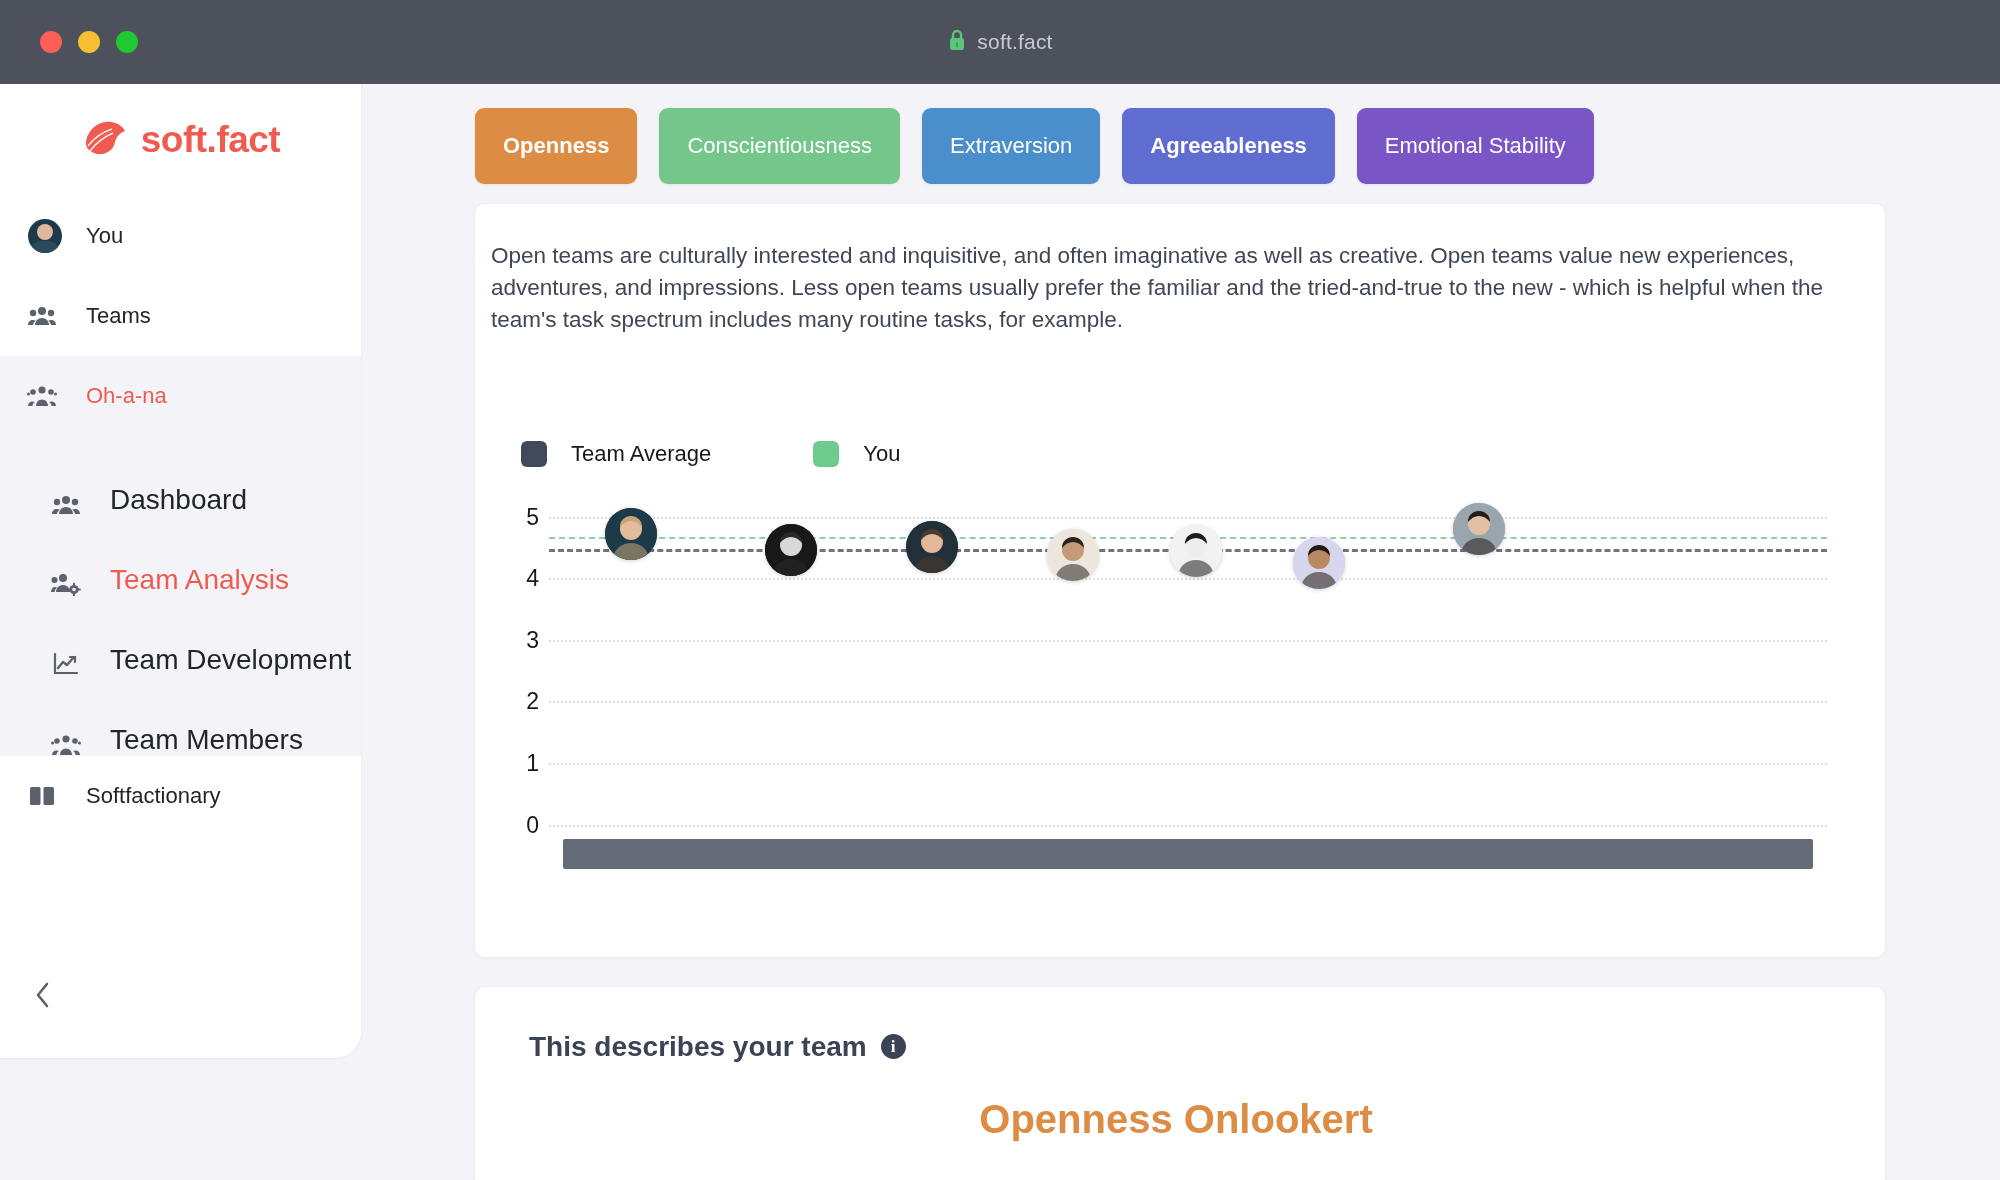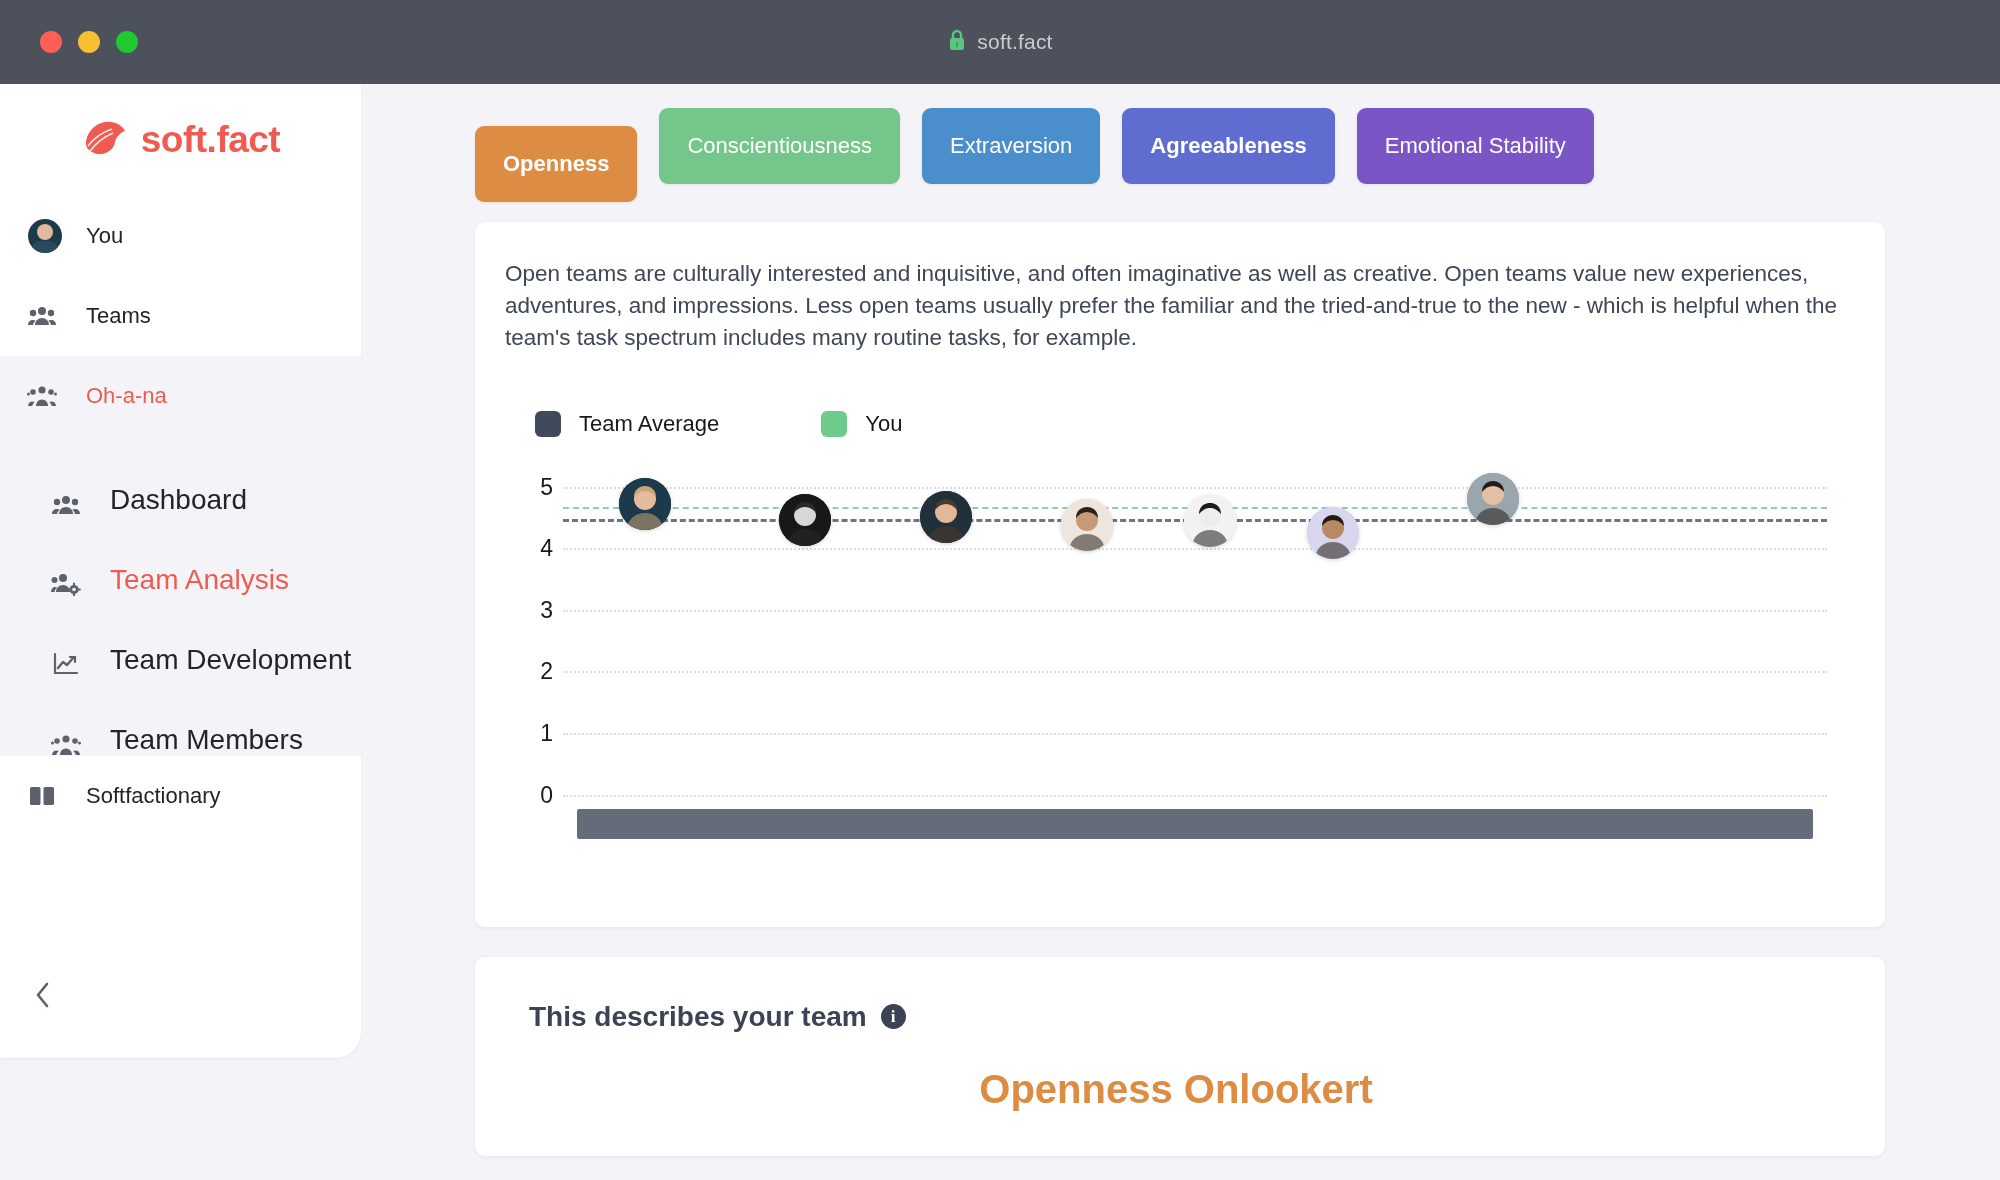--- a/index.html
+++ b/index.html
@@ -167,37 +167,37 @@
   .tab.is-active { font-weight: 700; }
 
   .card {
     background: #ffffff;
     border-radius: 10px;
     box-shadow: 0 1px 4px rgba(20,20,40,.07);
     margin: 20px 0 0 114px;
     width: 1410px;
   }
 
-  #chart-card { padding: 36px 30px 24px 30px; }
+  #chart-card { padding: 36px 30px 24px 16px; }
 
   #chart-description {
     color: #3f4756;
     font-size: 22.5px;
     line-height: 1.43;
     padding: 0 0 0 0;
     max-width: 1360px;
   }
 
   #chart-legend {
     display: flex;
     align-items: center;
     gap: 102px;
     margin: 56px 0 0 30px;
   }
-  .legend-item { display: flex; align-items: flex-start; gap: 18px; }
+  .legend-item { display: flex; align-items: flex-start; gap: 24px; margin-top: 48px; }
   .legend-swatch {
     width: 26px; height: 26px; border-radius: 6px;
   }
   .legend-label { font-size: 22px; color: #16181d; }
 
   
   #plot-area {
     position: relative;
     height: 430px;
     margin: 36px 0 0 0;
@@ -428,21 +428,21 @@
     <div id="sidebar-collapse">
       <svg width="20" height="32" viewBox="0 0 20 32">
         <path d="M14 5 L5 16 L14 27" fill="none" stroke="#5c616b" stroke-width="2.6" stroke-linecap="round" stroke-linejoin="round"></path>
       </svg>
     </div>
   </div>
 
   <div id="main">
 
     <div id="tabs">
-        <div class="tab is-active" style="background: rgb(221, 140, 68); margin-top: 18px;">Openness</div>
+        <div class="tab is-active" style="background: rgb(221, 140, 68);">Openness</div>
         <div class="tab" style="background: rgb(116, 198, 139);">Conscientiousness</div>
         <div class="tab" style="background: rgb(74, 143, 203);">Extraversion</div>
         <div class="tab" style="background: rgb(95, 109, 209); font-weight: bold;">Agreeableness</div>
         <div class="tab" style="background: rgb(122, 85, 198);">Emotional Stability</div>
       </div>
 
     <div class="card" id="chart-card">
 
       <p id="chart-description">Open teams are culturally interested and inquisitive, and often imaginative as well as creative. Open teams value new experiences, adventures, and impressions. Less open teams usually prefer the familiar and the tried-and-true to the new - which is helpful when the team's task spectrum includes many routine tasks, for example.</p>
 

